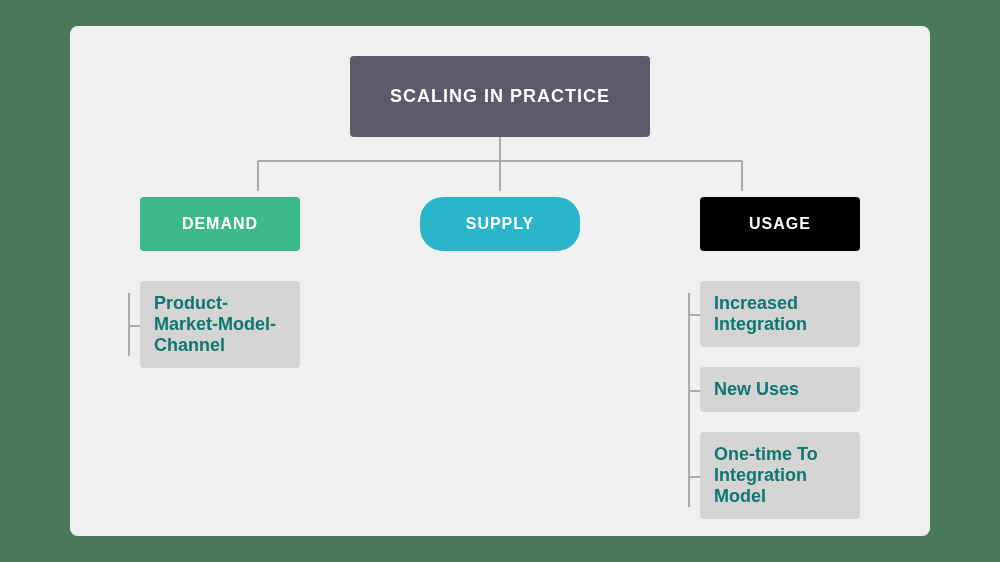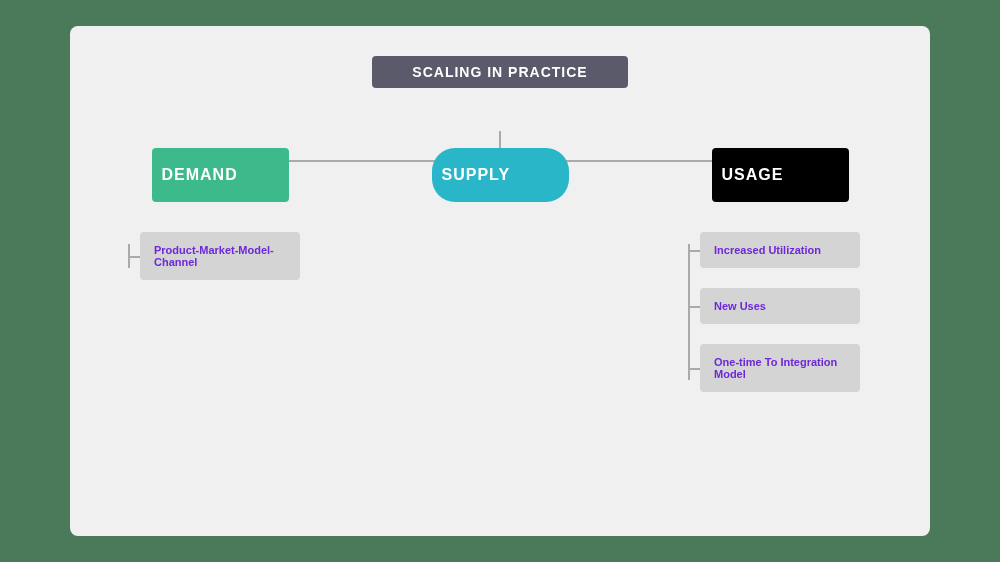--- a/index.html
+++ b/index.html
@@ -25,23 +25,23 @@
       flex-direction: column;
       align-items: center;
       padding: 30px 20px 20px;
     }
 
     
     .root-node {
       background-color: #5a5a6a;
       color: white;
       font-weight: bold;
-      font-size: 14px;
+      font-size: 18px;
       letter-spacing: 1px;
-      padding: 8px 40px;
+      padding: 30px 40px;
       border-radius: 4px;
       text-align: center;
       position: relative;
       z-index: 2;
     }
 
     
     .connector-svg {
       position: absolute;
       top: 0;
@@ -68,21 +68,22 @@
       flex: 1;
     }
 
     .branch-header {
       color: white;
       font-weight: bold;
       font-size: 16px;
       letter-spacing: 1px;
       padding: 18px 10px;
       border-radius: 4px;
-      width: 137px;
+      text-align: center;
+      width: 160px;
       position: relative;
       z-index: 2;
     }
 
     .branch-header.demand { background-color: #3dba8c; }
     .branch-header.supply { background-color: #29b6c9; border-radius: 23px; }
     .branch-header.usage { background-color: #000000; }
 
     .branch-children {
       display: flex;
@@ -100,22 +101,22 @@
       position: absolute;
       left: -12px;
       top: 12px;
       bottom: 12px;
       width: 2px;
       background-color: #aaa;
     }
 
     .leaf-node {
       background-color: #d4d4d4;
-      color: #6d28d9;
-      font-size: 11px;
+      color: #0f766e;
+      font-size: 18px;
       font-weight: 600;
       padding: 12px 14px;
       border-radius: 4px;
       width: 160px;
       position: relative;
     }
 
     
     .leaf-node::before {
       content: '';
@@ -154,20 +155,20 @@
       </div>
     </div>
 
     <div class="branch">
       <div class="branch-header supply">SUPPLY</div>
     </div>
 
     <div class="branch">
       <div class="branch-header usage">USAGE</div>
       <div class="branch-children">
-        <div class="leaf-node">Increased Utilization</div>
+        <div class="leaf-node">Increased Integration</div>
         <div class="leaf-node">New Uses</div>
         <div class="leaf-node">One-time To Integration Model</div>
       </div>
     </div>
 
   </div>
 </div>
 
 </body></html>

